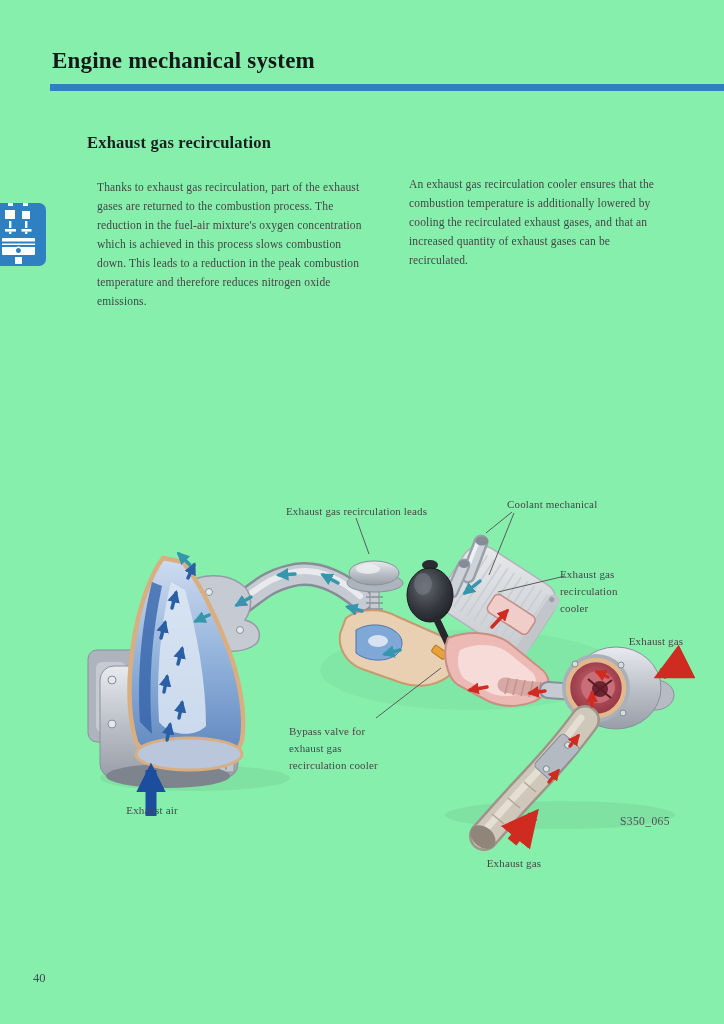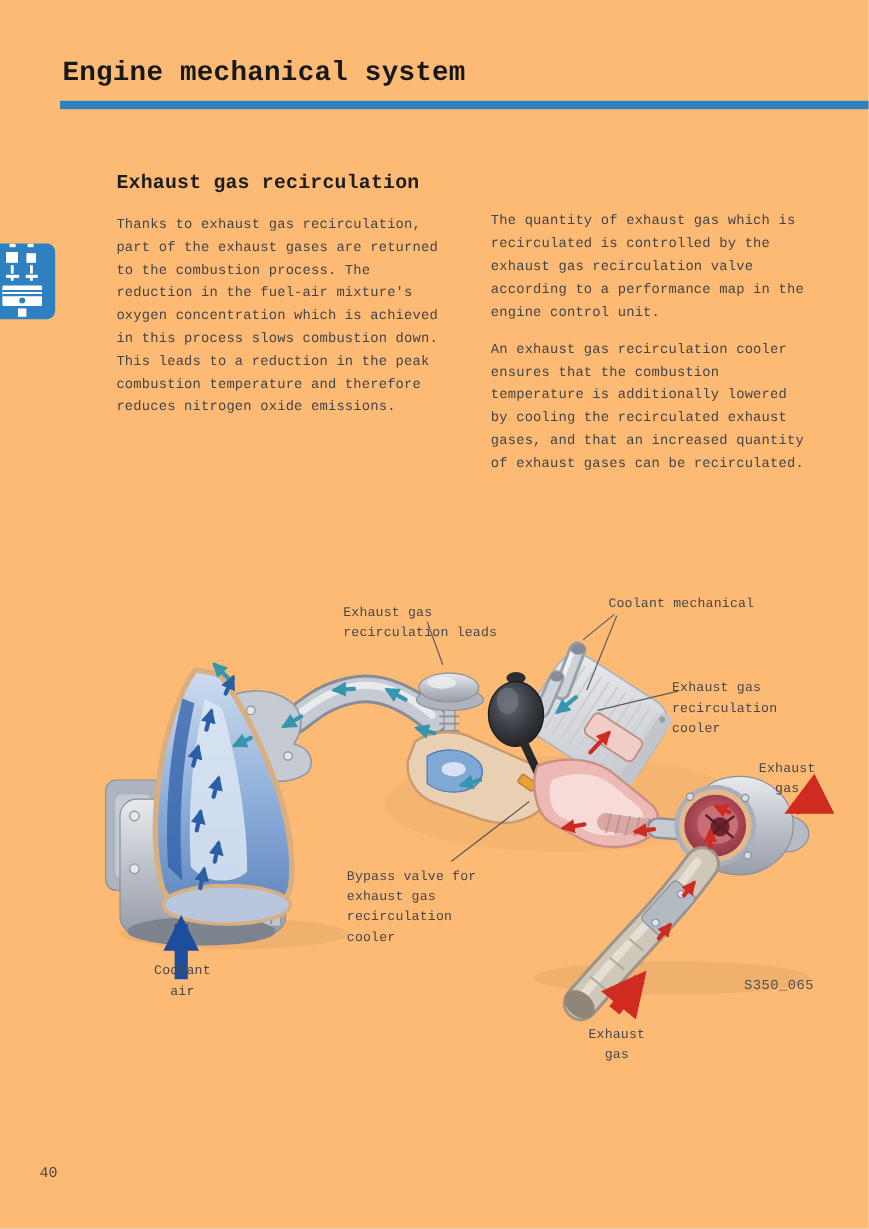--- a/index.html
+++ b/index.html
@@ -1,35 +1,35 @@
 <!DOCTYPE html>
 <html style="--accent: #2e80c0; --charge-air-arrow: #1d4e9e; --exhaust-arrow: #cf2b20; --recirc-gas-arrow: #3596ad; --intake-air-arrow: #2b5fa5;"><head>
 <meta charset="utf-8">
 <style>
   html,body{margin:0;padding:0;background:#e9e9e7;}
   .page{
     position:relative;width:724px;height:1024px;margin:0 auto;
-    background:#fdba74;overflow:hidden;
-    font-family:Liberation Mono, monospace;color:#3f3f41;
+    background:#86efac;overflow:hidden;
+    font-family:Liberation Serif, serif;color:#3f3f41;
   }
   
   .title{
     position:absolute;left:52px;top:48px;margin:0;
     font-size:23px;font-weight:700;letter-spacing:.2px;color:#17181a;
   }
   .rule{position:absolute;left:50px;top:84px;width:674px;height:7px;background:var(--accent,#2e80c0);}
   
   .margin-icon{
     position:absolute;left:-7px;top:203px;width:53px;height:63px;
     background:var(--accent,#2e80c0);border-radius:7px;
   }
   .margin-icon svg{position:absolute;left:4px;top:0;}
   
   .section-heading{
-    position:absolute;left:85px;top:131px;margin:12px;
+    position:absolute;left:85px;top:131px;margin:2px;
     font-size:16.5px;font-weight:700;color:#1c1d1f;letter-spacing:.2px;
   }
   .col{position:absolute;font-size:11.5px;line-height:19px;letter-spacing:.15px;color:#454547;}
   .col p{margin:12px;}
   .col-left{left:85px;top:166px;width:296px;}
   .col-right{left:397px;top:163px;width:286px;}
   
   .diagram{position:absolute;left:0;top:480px;width:724px;height:430px;margin:0;}
   .diagram svg{position:absolute;left:0;top:0;}
   .dlabel{
@@ -82,21 +82,20 @@
       <circle cx="21.5" cy="47.5" r="3.2" fill="var(--accent,#2e80c0)" stroke="#ffffff" stroke-width="1.4"></circle>
     </svg>
   </aside>
 
   <h2 class="section-heading">Exhaust gas recirculation</h2>
 
   <div class="col col-left">
     <p>Thanks to exhaust gas recirculation, part of the exhaust gases are returned to the combustion process. The reduction in the fuel-air mixture's oxygen concentration which is achieved in this process slows combustion down. This leads to a reduction in the peak combustion temperature and therefore reduces nitrogen oxide emissions.</p>
   </div>
   <div class="col col-right">
-    <p>The quantity of exhaust gas which is recirculated is controlled by the exhaust gas recirculation valve according to a performance map in the engine control unit.</p>
     <p>An exhaust gas recirculation cooler ensures that the combustion temperature is additionally lowered by cooling the recirculated exhaust gases, and that an increased quantity of exhaust gases can be recirculated.</p>
   </div>
 
   <figure class="diagram">
     <svg width="724" height="430" viewBox="0 0 724 430">
       <defs>
         <linearGradient id="gFunnel" x1="0" y1="0" x2="0" y2="1">
           <stop offset="0" stop-color="#cfdcef"></stop>
             <stop offset=".5" stop-color="#8fb0da"></stop>
             <stop offset="1" stop-color="#5a82bb"></stop>
@@ -294,20 +293,20 @@
         <line class="leader" x1="514" y1="33" x2="489" y2="95"></line>
         <line class="leader" x1="565" y1="96" x2="498" y2="112"></line>
         <line class="leader" x1="376" y1="238" x2="441" y2="188"></line>
       </g>
     </svg>
 
     <div class="dlabel lbl-egr-valve">Exhaust gas recirculation leads</div>
     <div class="dlabel lbl-coolant">Coolant mechanical</div>
     <div class="dlabel lbl-cooler">Exhaust gas recirculation cooler</div>
     <div class="dlabel lbl-bypass">Bypass valve for exhaust gas recirculation cooler</div>
-    <div class="dlabel lbl-charge">Coolant air</div>
+    <div class="dlabel lbl-charge">Exhaust air</div>
     <div class="dlabel lbl-exh-right">Exhaust gas</div>
     <div class="dlabel lbl-exh-bottom">Exhaust gas</div>
     <div class="figcode">S350_065</div>
   </figure>
 
   <div class="pagenum">40</div>
 </div>
 
 </body></html>

